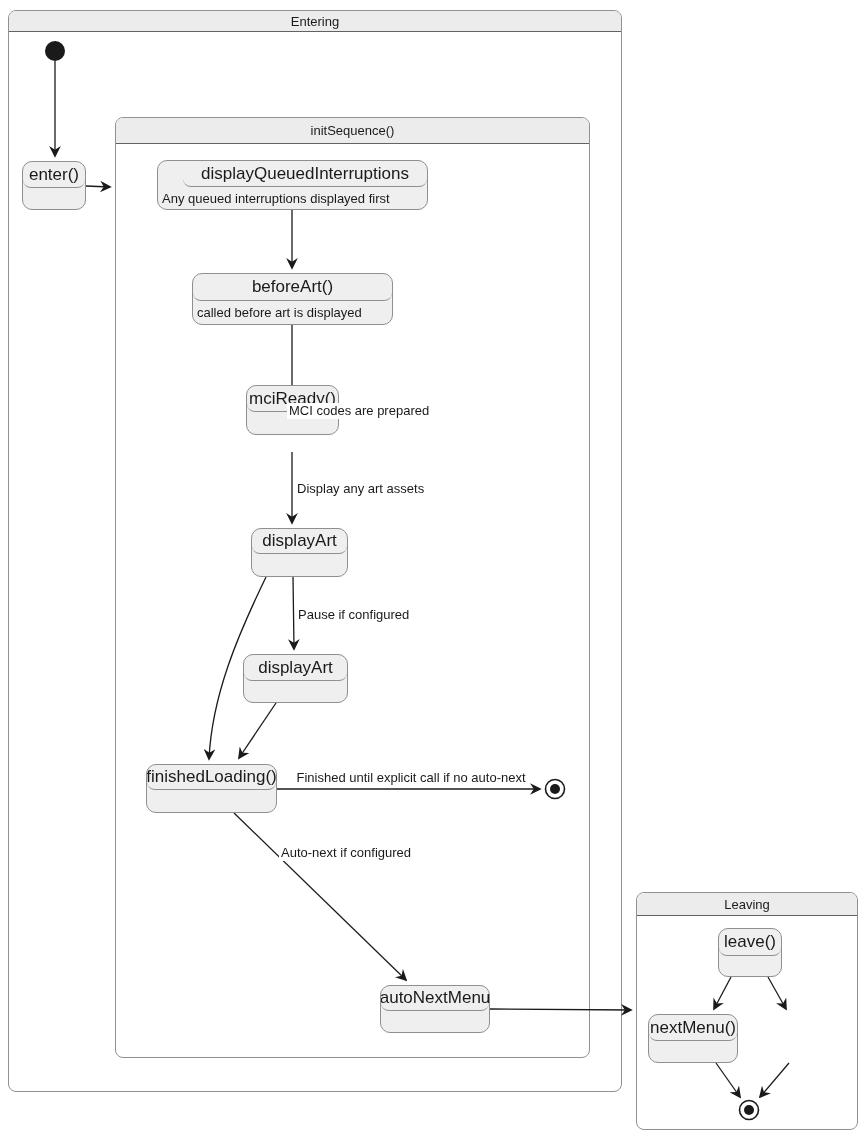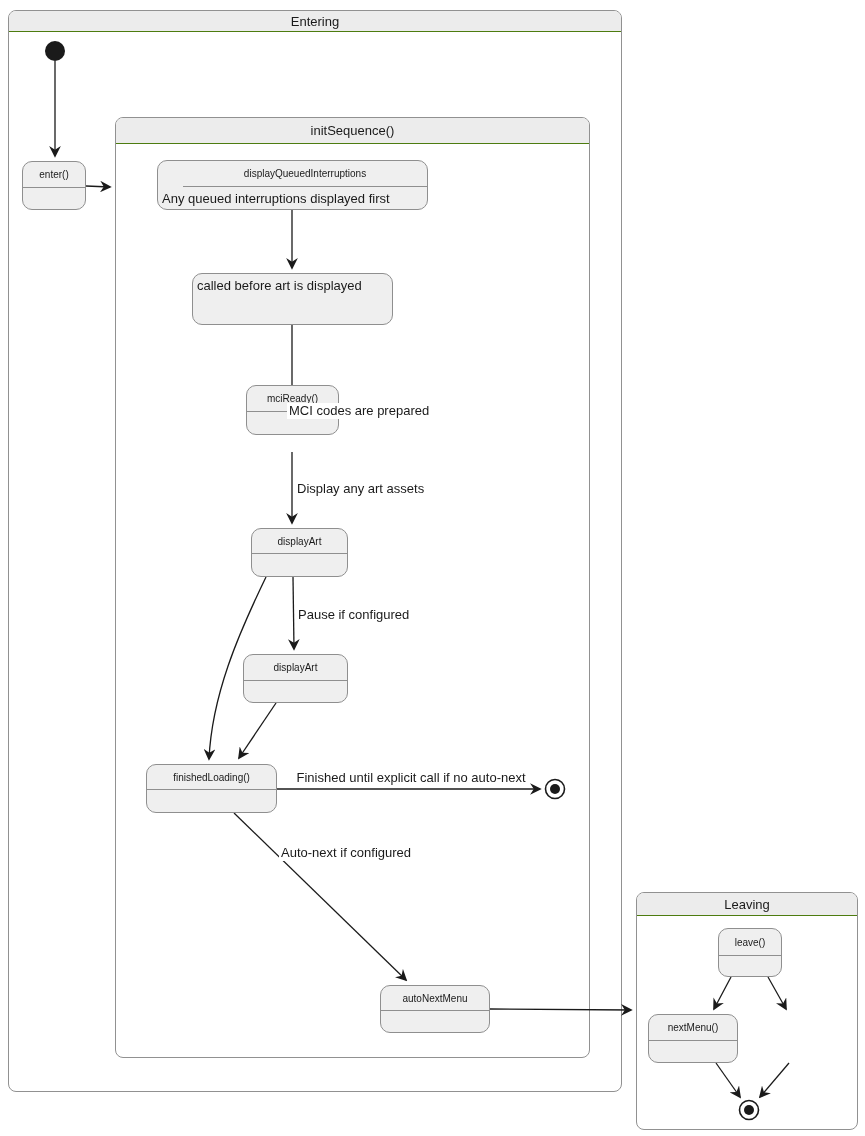--- a/index.html
+++ b/index.html
@@ -33,22 +33,23 @@
     border:1px solid #8f8f8f;
     border-radius:10px;
     background:#efefef;
     box-sizing:border-box;
     overflow:hidden;
     z-index:4;
   }
   .state-title{
     display:flex;align-items:center;justify-content:center;
     border-bottom:1px solid #8f8f8f;
-    font-size:10px;
+    font-size:17px;
     box-sizing:border-box;
+    border-radius:8px;
   }
   .state-body{
     display:flex;align-items:center;
     font-size:13px;
     padding:0 4px;
     box-sizing:border-box;
     white-space:nowrap;
   }
   
   svg.edges{
@@ -129,20 +130,21 @@
     <div class="state-title" style="height:26px;">enter()</div>
     <div class="state-body" style="height:21px;"></div>
   </div>
 
   <div class="state" style="left:157px;top:160px;width:271px;height:50px;">
     <div class="state-title" style="height:26px;margin-left:25px;">displayQueuedInterruptions</div>
     <div class="state-body" style="height:22px;">Any queued interruptions displayed first</div>
   </div>
 
   <div class="state" style="left:192px;top:273px;width:201px;height:52px;">
+    <div class="state-title" style="height:27px;">beforeArt()</div>
     <div class="state-body" style="height:23px;">called before art is displayed</div>
   </div>
 
   <div class="state" style="left:246px;top:385px;width:93px;height:50px;">
     <div class="state-title" style="height:26px;">mciReady()</div>
     <div class="state-body" style="height:22px;"></div>
   </div>
 
   <div class="state" style="left:251px;top:528px;width:97px;height:49px;">
     <div class="state-title" style="height:25px;">displayArt</div>

